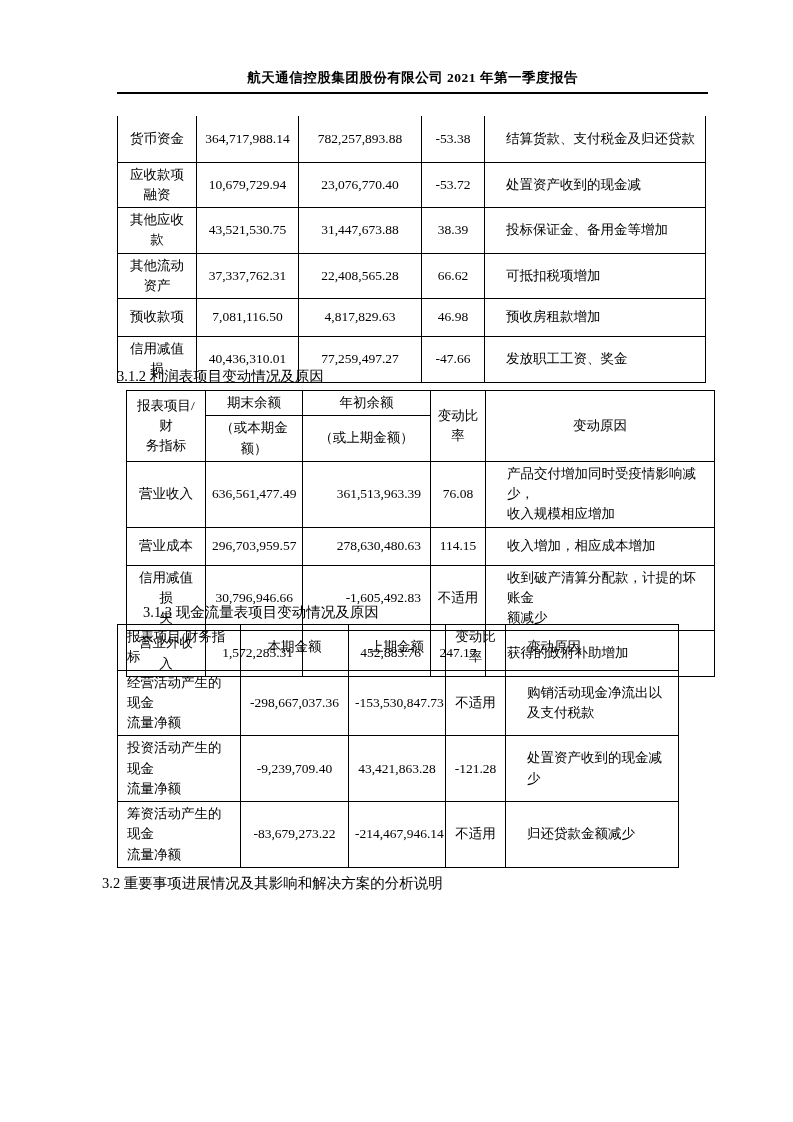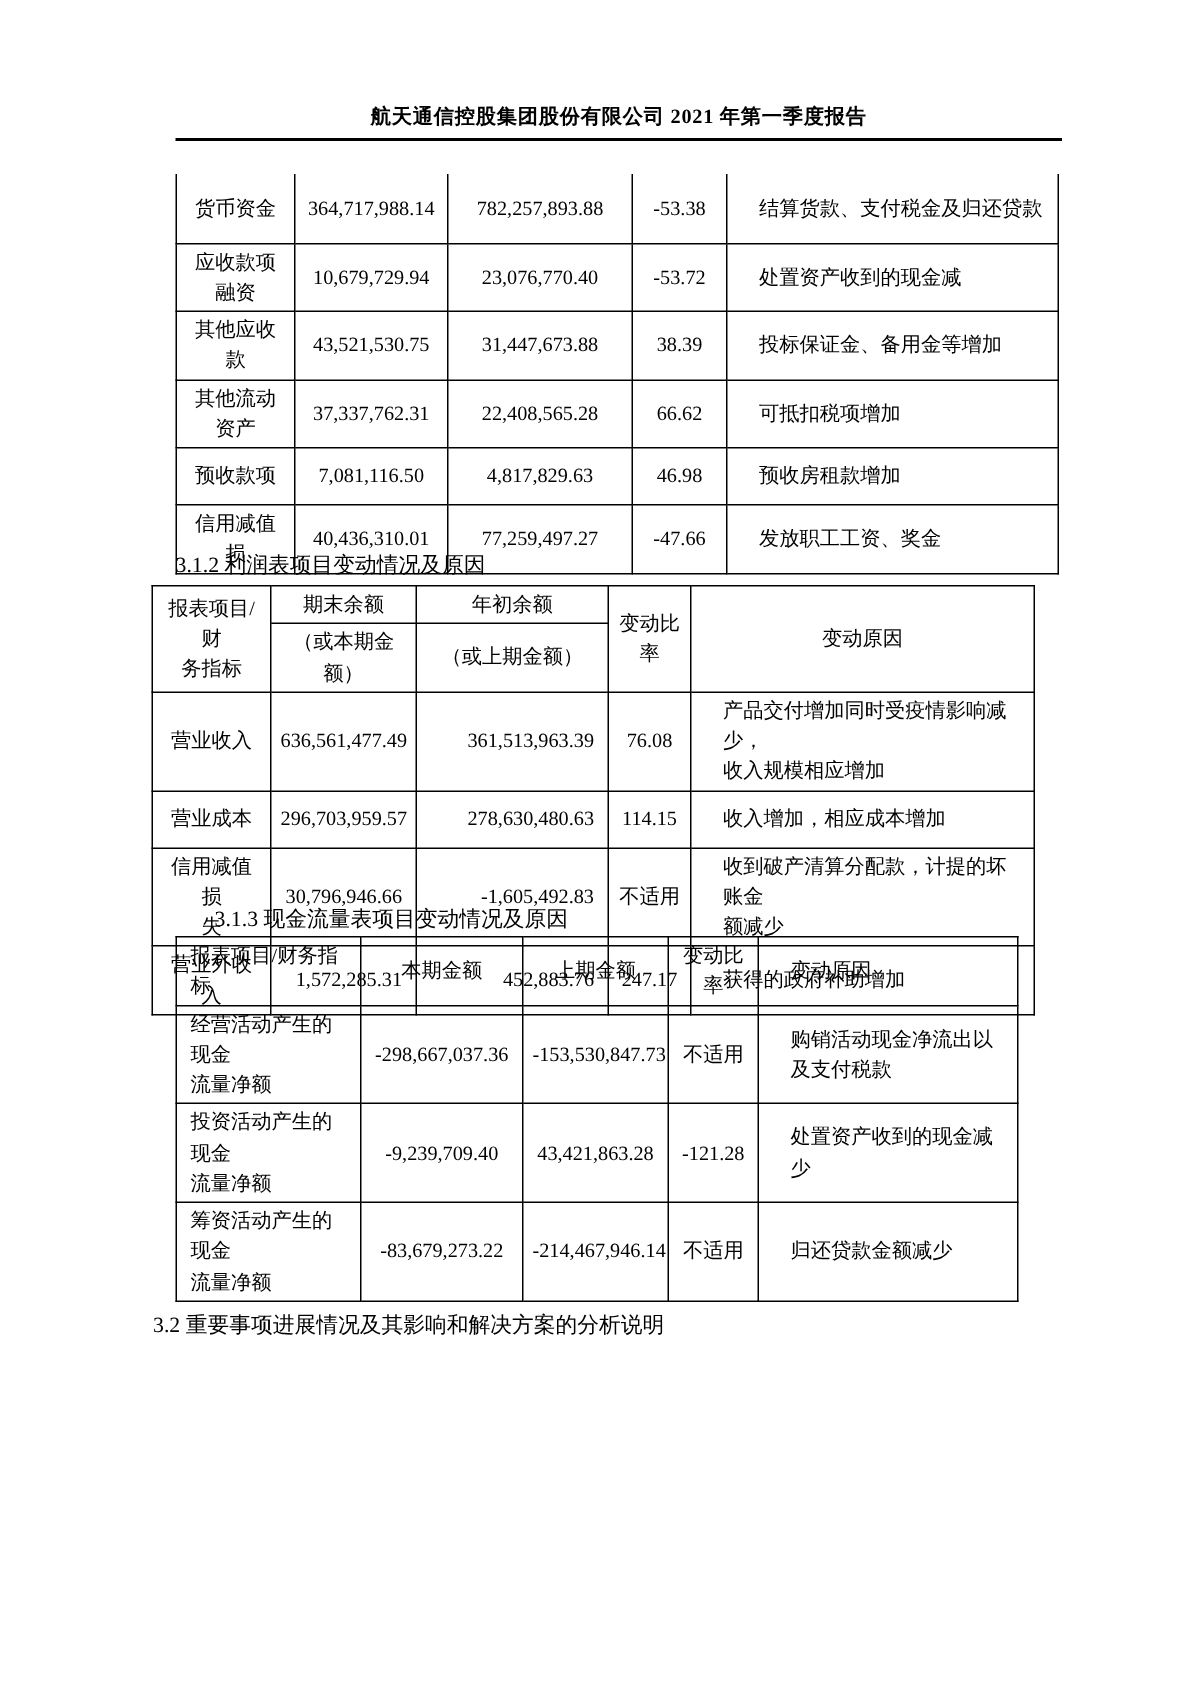--- a/index.html
+++ b/index.html
@@ -12,21 +12,21 @@
   .header-rule { position:absolute; left:117px; top:76px; width:591px; border-top:2px solid #000; }
 
   table { position:absolute; border-collapse:collapse; table-layout:fixed; }
   td { border:1.5px solid #000; font-size:13.5px; line-height:1.5; vertical-align:middle;
        text-align:center; padding:2px 6px; white-space:pre-line; overflow:hidden; }
 
   
   .t1 { left:117px; top:100px; width:588px; }
   .t1 tr:first-child td { border-top:none; }
   
-  .t2 { left:101px; top:374px; width:588px;border-radius:12px; }
+  .t2 { left:126px; top:374px; width:588px;border-radius:12px; }
   .t2 td.num { text-align:right; padding-right:9px; }
   
   .t3 { left:117px; top:608px; width:561px; }
   .t3 td.item { text-align:left; padding-left:9px; }
 
   td.reason { text-align:left; padding-left:21px; }
 
   .heading { position:absolute; font-size:14.5px; }
   .h312 { left:117px; top:351px; }
   .h313 { left:143px; top:587px; }

